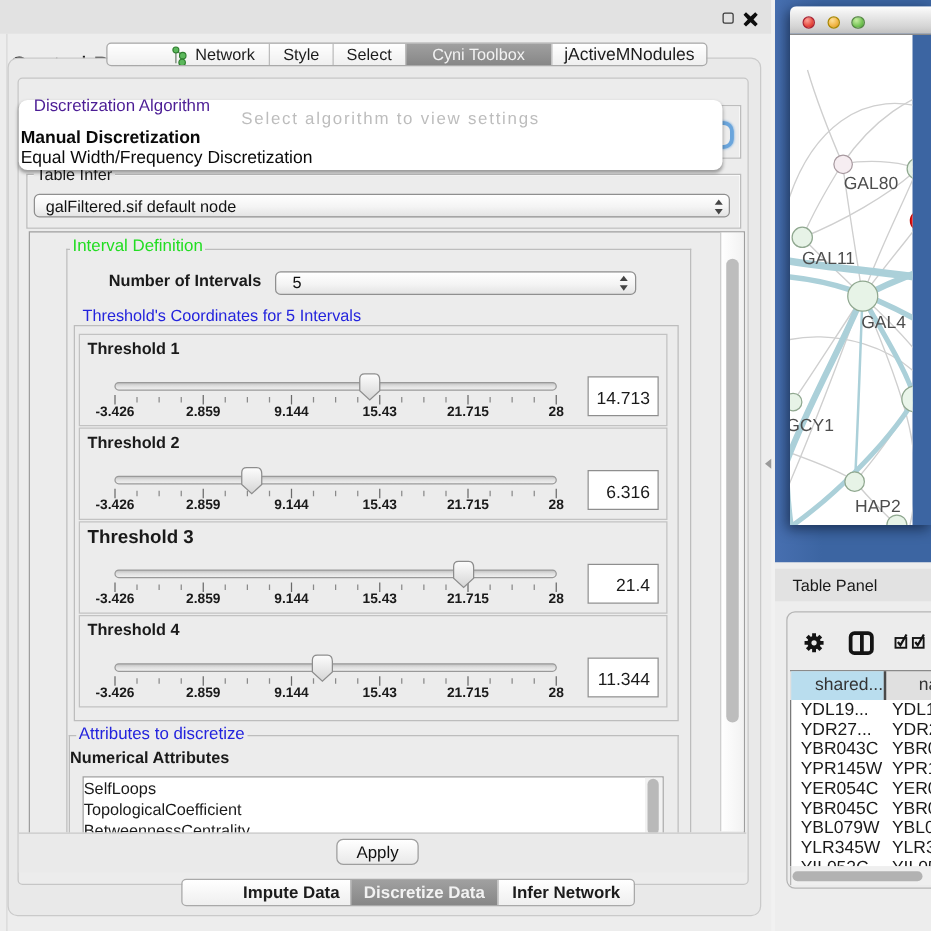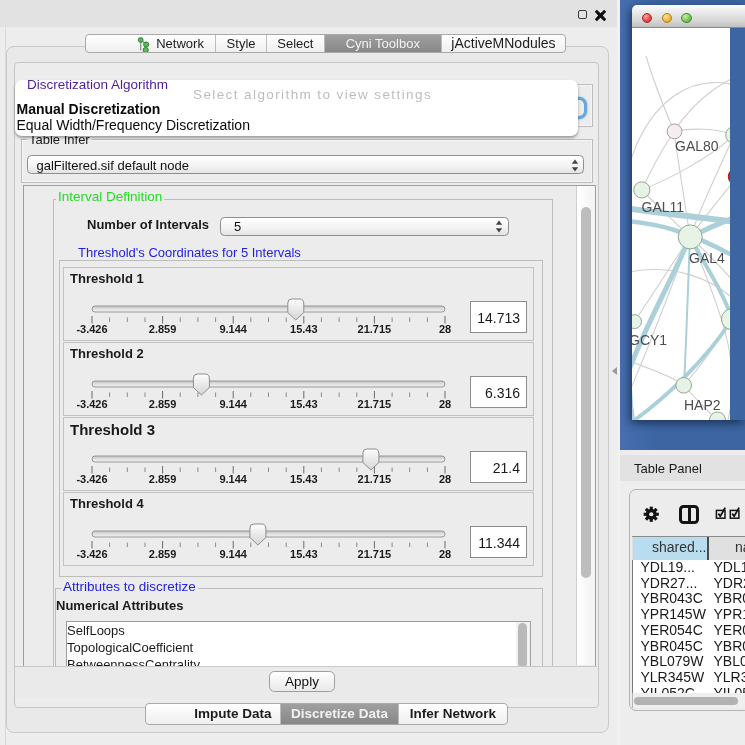--- a/index.html
+++ b/index.html
@@ -67,21 +67,21 @@
 <div class="txt" style="left:56px;top:189px;font-size:13.5px;color:#22dd22;background:#ececec;padding:0 2px;">Interval Definition</div>
 <div class="txt" style="left:87px;top:217px;font-size:13px;font-weight:bold;">Number of Intervals</div>
 <div class="combo" style="left:220px;top:216.5px;width:286.5px;height:17px;">
  <span class="ctext" style="left:13px;">5</span>
  <svg style="position:absolute;right:5px;top:2.5px;" width="8" height="13" viewBox="0 0 8 13">
         <path d="M4 0.5 L7.2 4.8 L0.8 4.8 Z" fill="#444"></path>
         <path d="M4 12.5 L7.2 8.2 L0.8 8.2 Z" fill="#444"></path>
       </svg>
 </div>
 <div class="abs" style="left:59px;top:259.5px;width:482px;height:315px;border:1px solid #bdbdbd;"></div>
-<div class="txt" style="left:64px;top:245px;font-size:13px;color:#2323dd;background:#ececec;padding:0 2px;margin-left:12px;">Threshold's Coordinates for 5 Intervals</div>
+<div class="txt" style="left:64px;top:245px;font-size:13px;color:#2323dd;background:#ececec;padding:0 2px;">Threshold's Coordinates for 5 Intervals</div>
 
 <div class="abs" style="left:63px;top:267px;width:469px;height:72px;border:1px solid #c2c2c2;">
  <svg width="469" height="72" style="position:absolute;left:0;top:0;">
   <defs>
           <linearGradient id="trk1" x1="0" y1="0" x2="0" y2="1">
     <stop offset="0" stop-color="#bdbdbd"></stop>
             <stop offset="0.45" stop-color="#dedede"></stop>
             <stop offset="1" stop-color="#f2f2f2"></stop>
           </linearGradient>
    <linearGradient id="tg" x1="0" y1="0" x2="0" y2="1">

